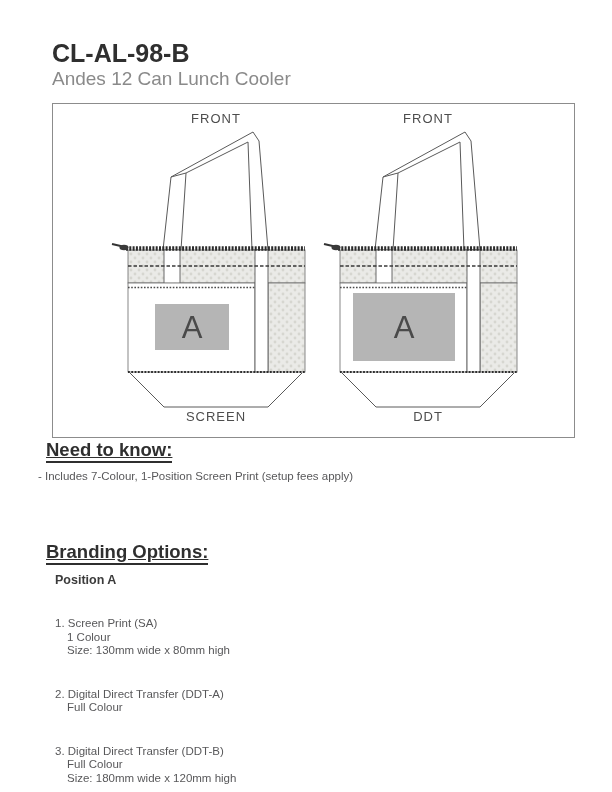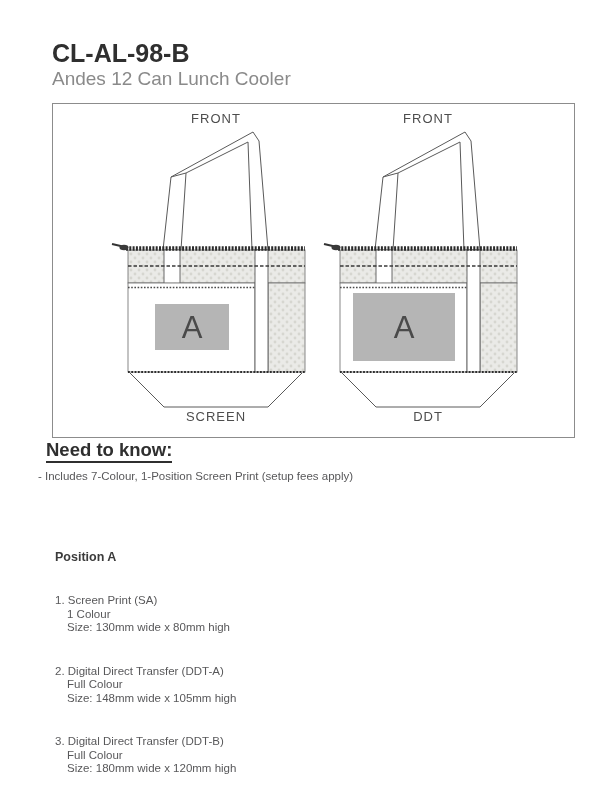--- a/index.html
+++ b/index.html
@@ -15,21 +15,21 @@
   .badge{position:absolute;left:476px;top:32px;width:106px;text-align:center;}
   .badge .red-line{font-size:10.5px;font-weight:700;color:#df3a37;line-height:11.5px;}
   .badge .logo-wrap{margin:1px auto 0 auto;width:44px;height:36px;}
   
   .diagram-box{position:absolute;left:52px;top:103px;width:521px;height:333px;border:1px solid #8c8c8c;}
   .diagram-box svg{display:block;}
   
   .section{position:absolute;left:38px;}
   .section-heading{
     display:inline-block;font-size:18.5px;font-weight:700;color:#2f2f2f;
-    border-bottom:2.5px solid #2f2f2f;padding-bottom:1px;margin-left:8px;line-height:20px;
+    border-bottom:2.5px solid #2f2f2f;padding-bottom:1px;margin-left:8px;line-height:20px;text-decoration:underline;
   }
   #need-to-know{top:440px;}
   #need-to-know .nk-item{margin:7px 0 0 0;font-size:11.5px;color:#58585a;line-height:13px;}
   #branding{top:542px;}
   .position-heading{margin:8px 0 0 17px;font-size:12.5px;font-weight:700;color:#3b3b3b;line-height:14px;}
   .options{margin:2px 0 0 17px;}
   .option{margin-top:30px;font-size:11.5px;color:#58585a;line-height:13.5px;}
   .option .opt-line1{white-space:nowrap;}
   .option .opt-sub{padding-left:12px;}
 </style>
@@ -101,31 +101,31 @@
         </svg>
       </div>
   </div>
 
   <div class="section" id="need-to-know">
     <span class="section-heading">Need to know:</span>
     <p class="nk-item">- Includes 7-Colour, 1-Position Screen Print (setup fees apply)</p>
   </div>
 
   <div class="section" id="branding">
+    <span class="section-heading">Branding Options:</span>
     <div class="position-heading">Position A</div>
     <div class="options" id="options-list">
         <div class="option">
           <div class="opt-line1"><span>1.</span> <span>Screen Print (SA)</span></div>
           <div class="opt-sub">1 Colour</div>
           <div class="opt-sub">Size: 130mm wide x 80mm high</div>
         </div>
         <div class="option">
           <div class="opt-line1"><span>2.</span> <span>Digital Direct Transfer (DDT-A)</span></div>
           <div class="opt-sub">Full Colour</div>
-          <div class="opt-sub">Size: 148mm wide x 105mm high</div>
         </div>
         <div class="option">
           <div class="opt-line1"><span>3.</span> <span>Digital Direct Transfer (DDT-B)</span></div>
           <div class="opt-sub">Full Colour</div>
           <div class="opt-sub">Size: 180mm wide x 120mm high</div>
         </div>
       </div>
   </div>
 
 </div>

